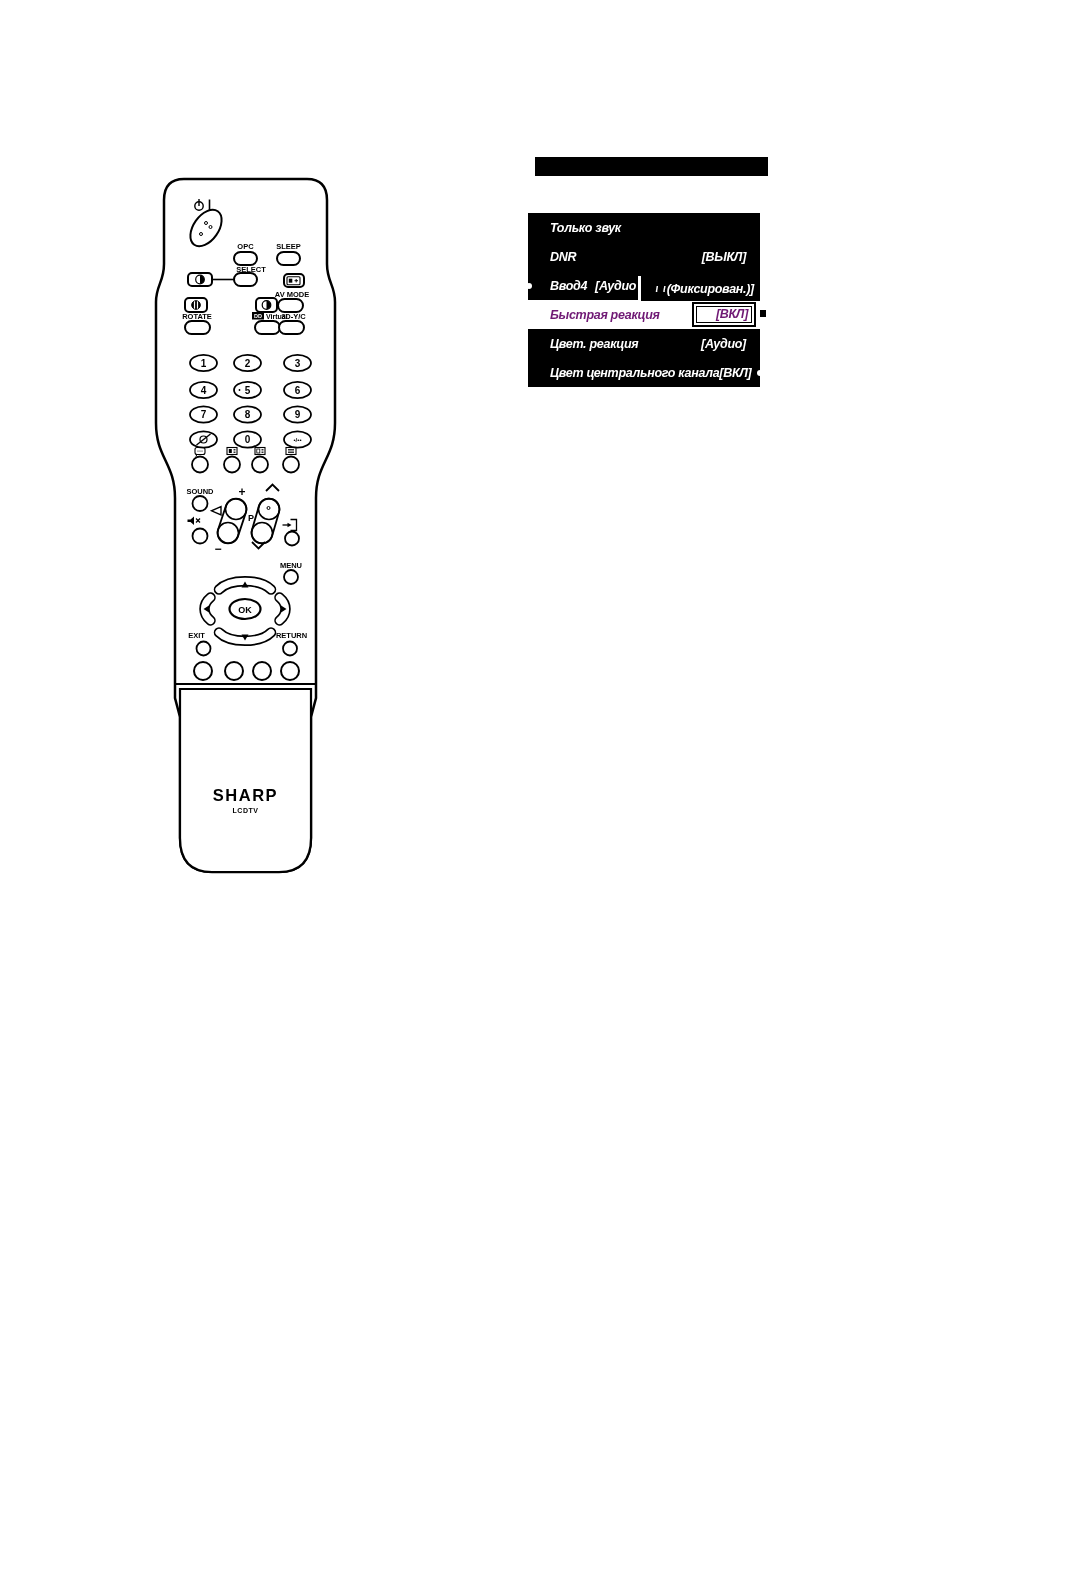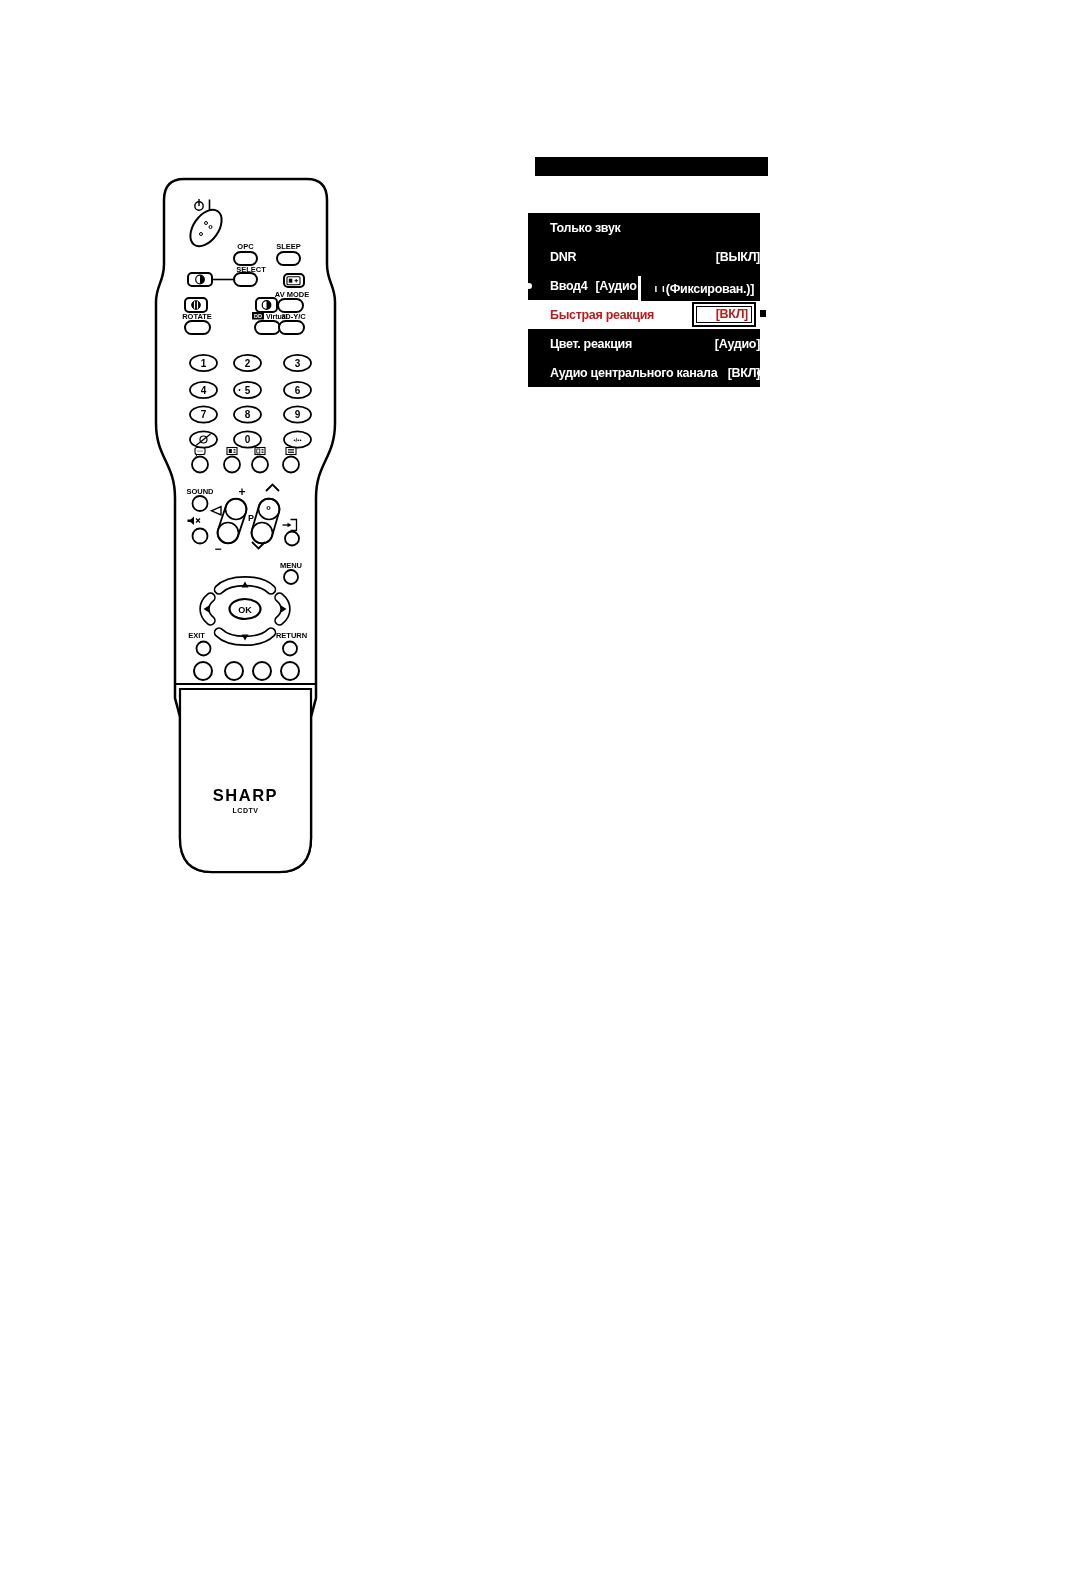--- a/index.html
+++ b/index.html
@@ -5,29 +5,29 @@
   html,body{margin:0;padding:0;background:#fff;}
   .page{position:relative;width:1070px;height:1578px;background:#ffffff;overflow:hidden;
         font-family:"Liberation Sans",sans-serif;}
   
   .remote-svg{position:absolute;left:140px;top:168px;width:210px;height:720px;}
   .rl{font-family:"Liberation Sans",sans-serif;font-weight:bold;fill:#000;text-anchor:middle;}
   
   .osd-header{position:absolute;left:535px;top:157px;width:233px;height:19px;background:#000;}
   .osd{position:absolute;left:528px;top:213px;width:232px;height:174px;background:#000;
        color:#fff;font-weight:bold;font-size:12.5px;letter-spacing:-0.3px;}
-  .osd-row{height:29px;display:flex;align-items:center;padding:0 0 0 22px;
-           position:relative;white-space:nowrap;box-sizing:border-box;}
+  .osd-row{height:29px;display:flex;align-items:center;padding:0 14px 0 22px;
+           position:relative;white-space:nowrap;box-sizing:border-box;font-style:italic;}
   .osd-row .val{margin-left:auto;}
   .val3{margin-left:8px;}
   .ov-popup{position:absolute;left:110px;top:5px;width:122px;height:25px;background:#000;
             border-left:3px solid #fff;box-sizing:border-box;display:flex;align-items:center;
             justify-content:flex-end;padding-right:6px;z-index:3;}
   .ov-small{font-size:10px;margin-right:0;letter-spacing:1px;}
-  .row-hl{background:#fff;color:#b91c1c;padding-right:4px;}
+  .row-hl{background:#fff;color:#701a75;padding-right:4px;}
   .valbox-outer{margin-left:auto;border:2px solid #000;background:#fff;padding:2px;}
   .valbox-inner{border:1px solid #000;padding:0 3px;min-width:48px;text-align:right;
                 height:15px;line-height:15px;}
   .notch-right{position:absolute;right:-6px;top:10px;width:6px;height:7px;background:#000;}
   .dot-left{position:absolute;left:-2px;top:11.5px;width:6px;height:6px;border-radius:50%;background:#fff;z-index:4;}
   .dot-right{position:absolute;right:-3px;top:12px;width:6px;height:6px;border-radius:50%;background:#fff;z-index:4;}
 </style>
 </head>
 <body>
 
@@ -273,19 +273,19 @@
       <div class="valbox-outer">
         <div class="valbox-inner">[ВКЛ]</div>
       </div>
       <span class="notch-right"></span>
     </div>
     <div class="osd-row">
       <span>Цвет. реакция</span>
       <span class="val">[Аудио]</span>
     </div>
     <div class="osd-row">
-      <span>Аудио центрального канала</span>
+      <span>Цвет центрального канала</span>
       <span class="val">[ВКЛ]</span>
       <span class="dot-right"></span>
     </div>
   </div>
 
 </div>
 
 </body></html>

